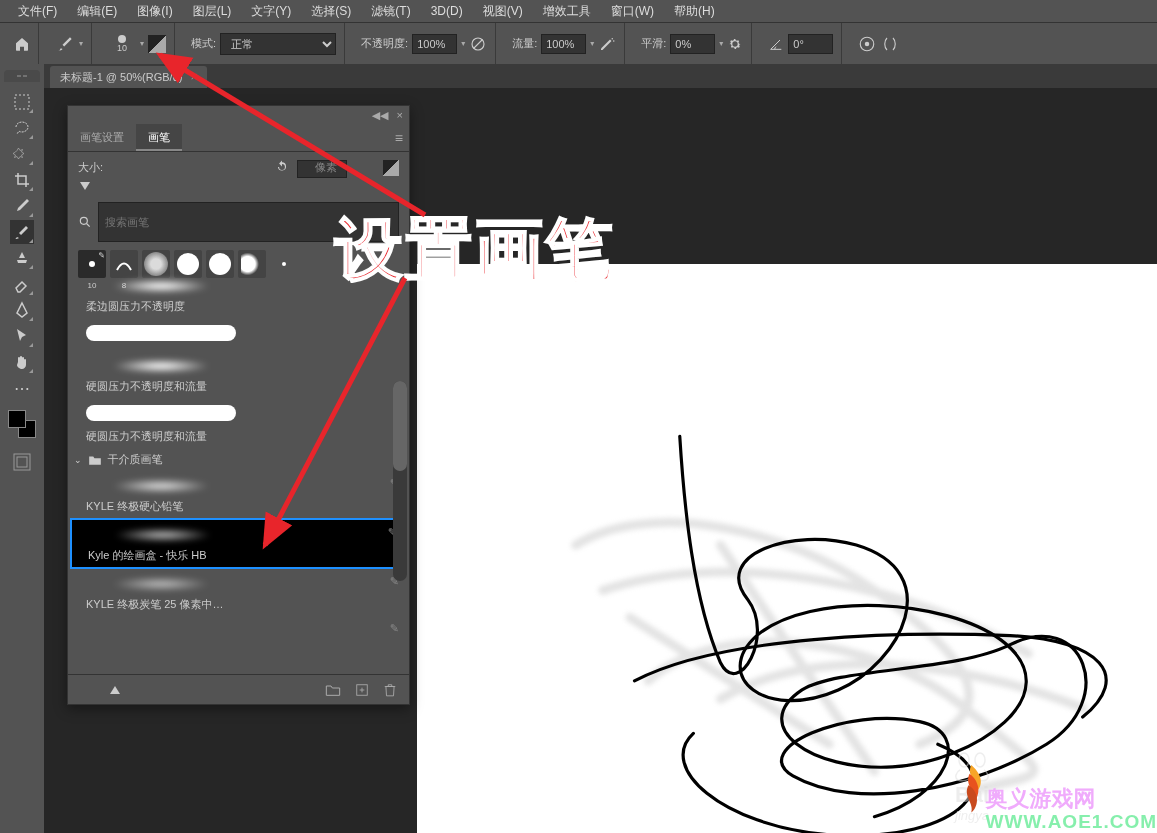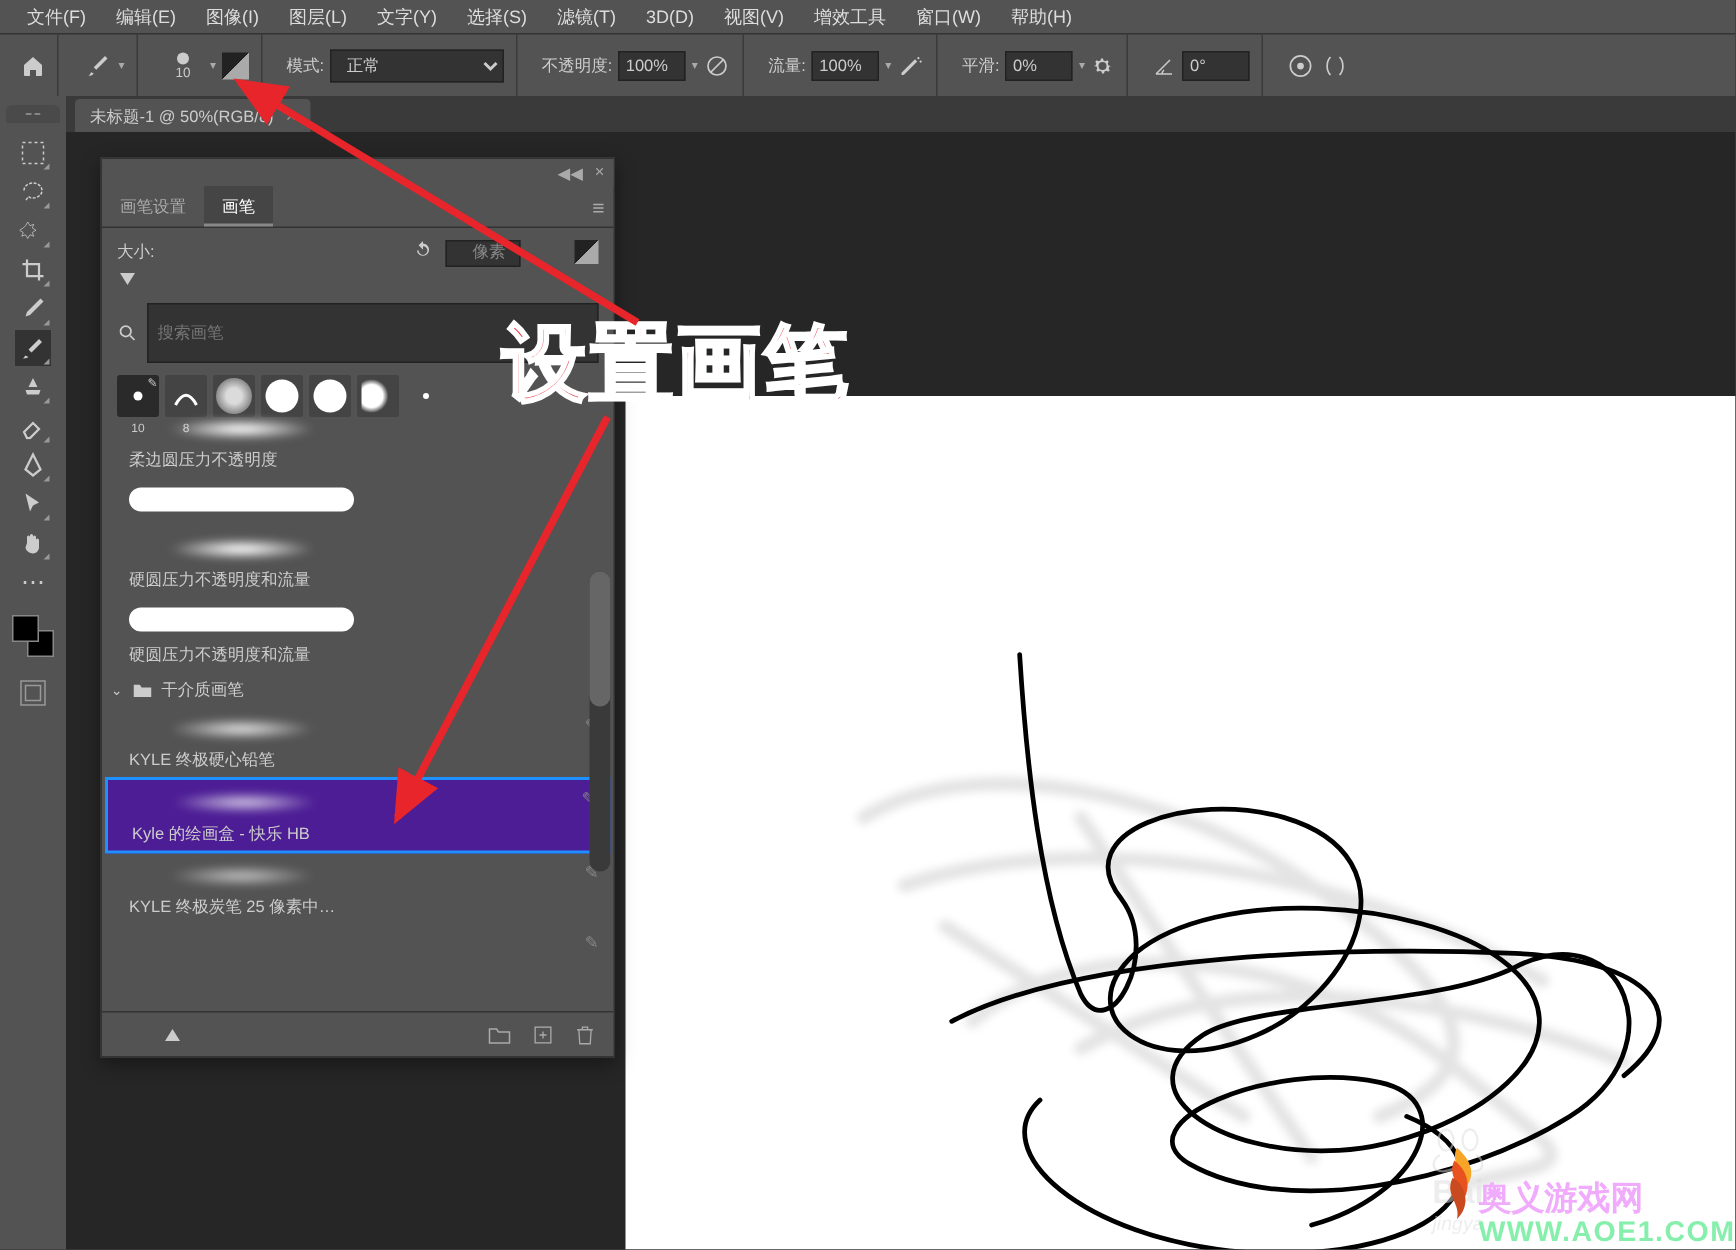--- a/index.html
+++ b/index.html
@@ -66,36 +66,36 @@
 .thumb .circle { width: 22px; height: 22px; background: #fff; border-radius: 50%; }
 .thumb .partial { width: 22px; height: 22px; background: radial-gradient(circle at 30% 50%, #fff 40%, transparent 60%); }
 .thumb .tinydot { width: 4px; height: 4px; background: #fff; border-radius: 50%; }
 .thumb .lbl { position: absolute; bottom: -12px; font-size: 8px; color: #ccc; }
 
 .brush-list { position: absolute; top: 165px; left: 2px; right: 2px; bottom: 30px; overflow: hidden; }
 .list-scroll { position: absolute; right: 0; top: 110px; width: 14px; height: 200px; background: #3a3a3a; border-radius: 7px; }
 .list-thumb-scroll { position: absolute; right: 0; top: 110px; width: 14px; height: 90px; background: #666; border-radius: 7px; }
 
 .brush-item { padding: 4px 8px 4px 16px; cursor: pointer; position: relative; }
-.brush-item.selected { border: 2px solid #1e90ff; background: #4c1d95; }
+.brush-item.selected { border: 2px solid #1e90ff; background: #000000; }
 .stroke-preview { width: 150px; height: 22px; position: relative; }
 .stroke-soft { background: radial-gradient(ellipse 70px 10px at center, #fff 10%, transparent 70%); filter: blur(3px); }
 .stroke-hard { border-radius: 11px; background: #fff; height: 16px; margin: 3px 0; }
 .stroke-name { font-size: 11px; color: #ccc; margin-top: 2px; }
 .stroke-edit { position: absolute; right: 8px; top: 6px; color: #888; font-size: 11px; }
 
 .folder-row { display: flex; align-items: center; gap: 6px; padding: 4px 4px; font-size: 11px; color: #ccc; }
 .folder-row .arrow { font-size: 9px; }
 
 .panel-footer { position: absolute; bottom: 0; left: 0; right: 0; height: 30px; display: flex; align-items: center; justify-content: flex-end; gap: 14px; padding: 0 12px; border-top: 1px solid #333; color: #aaa; }
 .footer-slider { position: absolute; left: 10px; width: 150px; height: 8px; }
 .footer-slider .handle { position: absolute; left: 32px; width: 0; height: 0; border-left: 5px solid transparent; border-right: 5px solid transparent; border-bottom: 8px solid #ccc; }
 
 
-.annotation-text { position: absolute; left: 335px; top: 205px; font-size: 56px; font-weight: 700; color: #e8252b; -webkit-text-stroke: 2px #fff; text-stroke: 2px #fff; letter-spacing: 2px; }
+.annotation-text { position: absolute; left: 335px; top: 205px; font-size: 68px; font-weight: 700; color: #e8252b; -webkit-text-stroke: 2px #fff; text-stroke: 2px #fff; letter-spacing: 2px; }
 .arrow-line { stroke: #e8252b; stroke-width: 5; fill: none; }
 .arrow-head { fill: #e8252b; }
 .arrows-svg { position: absolute; left: 0; top: 0; width: 1157px; height: 833px; pointer-events: none; z-index: 50; }
 
 
 .baidu-wm { position: absolute; right: 165px; bottom: 10px; color: #ddd; opacity: 0.5; font-size: 13px; text-align: center; }
 .aoe-logo { position: absolute; right: 0; bottom: 0; width: 200px; height: 90px; display: flex; align-items: flex-end; }
 .aoe-flame { width: 50px; height: 90px; }
 .aoe-text { color: #f0abfc; font-size: 22px; font-weight: 700; line-height: 1.1; text-align: left; }
 .aoe-url { color: #86efac; font-size: 19px; font-weight: 900; letter-spacing: 1px; }

